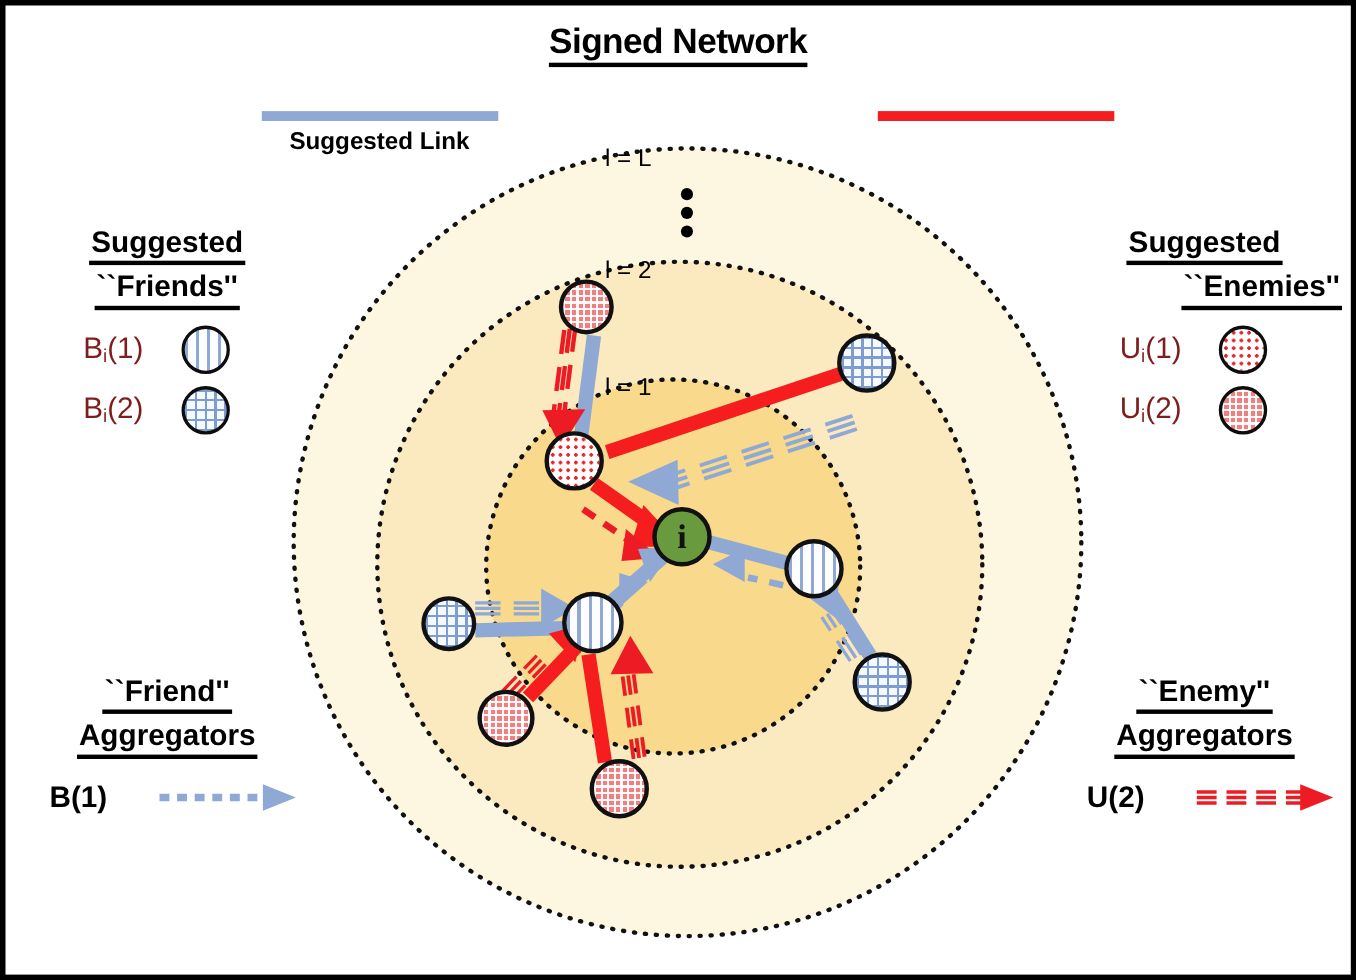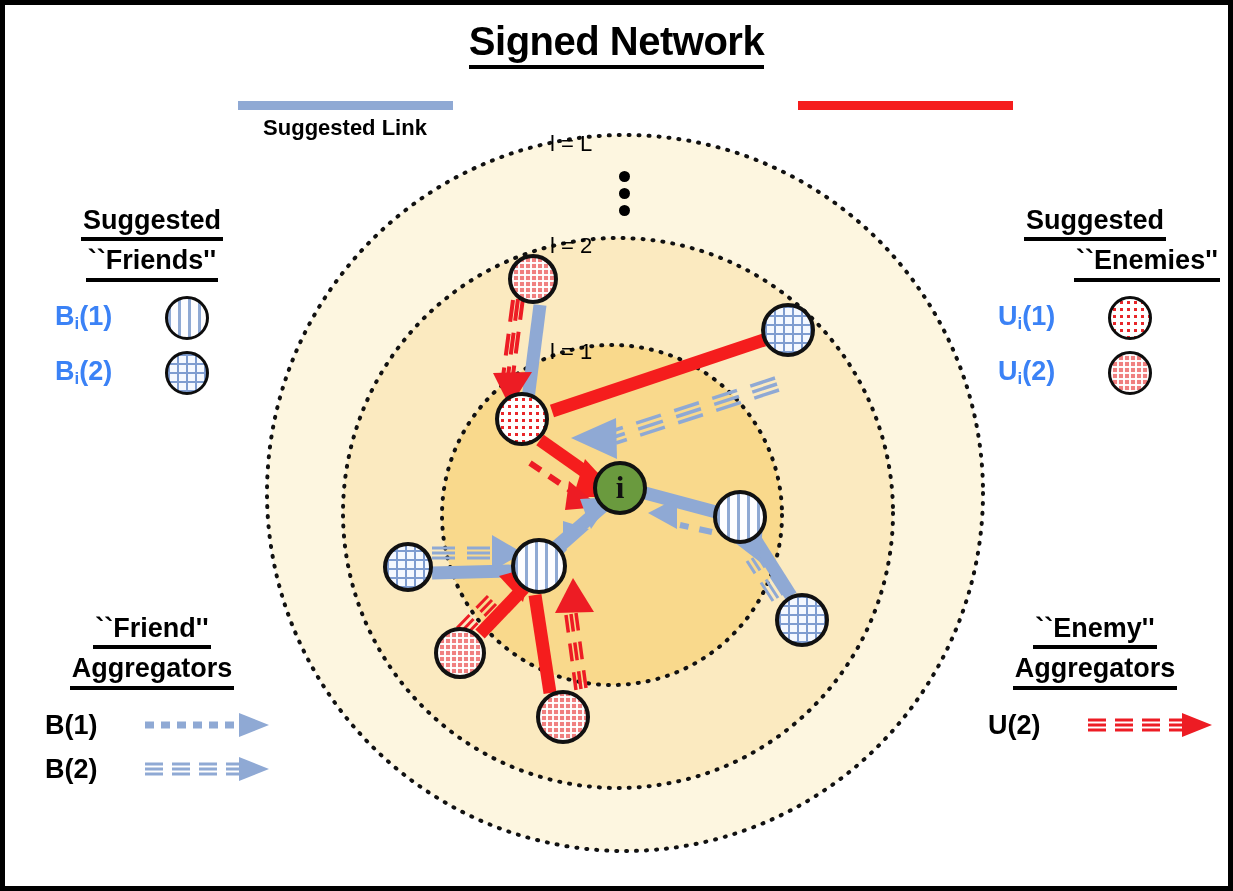--- a/index.html
+++ b/index.html
@@ -11,42 +11,42 @@
     border:5px solid #000000;
     box-sizing:border-box;
     overflow:hidden;
   }
   .abs{position:absolute;}
 
   
   #title{
     left:0;right:0;top:14px;
     text-align:center;
-    font-size:40px;font-weight:bold;color:#000;
+    font-size:32px;font-weight:bold;color:#000;
     letter-spacing:-0.5px;
   }
   #title span{
     border-bottom:4px solid #000;
     padding-bottom:2px;
   }
 
   
   .toplegend{text-align:center;}
   .toplegend .bar{height:9px;width:215px;margin:0 auto 5px auto;}
   .toplegend .lbl{font-size:22px;font-weight:bold;color:#000;}
 
   
   .sidehead{
     font-size:27px;font-weight:bold;color:#000;
     text-align:center;line-height:1.16;
   }
   .sidehead .ul{display:inline-block;border-bottom:4px solid #000;padding:0 2px 1px 2px;}
 
   .legrow{display:flex;align-items:center;gap:14px;margin-top:11px;}
-  .legrow .sym{font-size:27px;font-weight:bold;color:#3b82f6;white-space:nowrap;min-width:96px;text-align:left;}
+  .legrow .sym{font-size:27px;font-weight:normal;color:#7f1d1d;white-space:nowrap;min-width:96px;text-align:center;}
   .legrow .sym sub{font-size:17px;vertical-align:-4px;}
 
   .chip{
     width:44px;height:44px;border-radius:50%;
     border:3px solid #0d0d0d;box-sizing:border-box;
     flex:none;
   }
 
   
   .p-vstripe{
@@ -155,29 +155,20 @@
   <div class="abs" style="left:22px;top:608px;width:250px;">
     <div class="sidehead">
       <div><span class="ul">``Friend''</span></div>
       <div style="margin-top:4px;"><span class="ul">Aggregators</span></div>
     </div>
     <div style="margin-top:20px;padding-left:18px;">
       <div class="aggrow">
         <div class="sym">B(1)</div>
         <svg class="aggsvg" width="128" height="30" viewBox="0 0 128 30">
           <line x1="2" y1="15" x2="100" y2="15" stroke="#8fa9d4" stroke-width="7" stroke-dasharray="9 7"></line>
-          <polygon points="96,3 126,15 96,27" fill="#8fa9d4"></polygon>
-        </svg>
-      </div>
-      <div class="aggrow">
-        <div class="sym">B(2)</div>
-        <svg class="aggsvg" width="128" height="30" viewBox="0 0 128 30">
-          <line x1="2" y1="10" x2="100" y2="10" stroke="#8fa9d4" stroke-width="3" stroke-dasharray="18 9"></line>
-          <line x1="2" y1="15" x2="100" y2="15" stroke="#8fa9d4" stroke-width="3" stroke-dasharray="18 9"></line>
-          <line x1="2" y1="20" x2="100" y2="20" stroke="#8fa9d4" stroke-width="3" stroke-dasharray="18 9"></line>
           <polygon points="96,3 126,15 96,27" fill="#8fa9d4"></polygon>
         </svg>
       </div>
     </div>
   </div>
 
   <div class="abs" style="left:965px;top:608px;width:250px;">
     <div class="sidehead">
       <div><span class="ul">``Enemy''</span></div>
       <div style="margin-top:4px;"><span class="ul">Aggregators</span></div>

